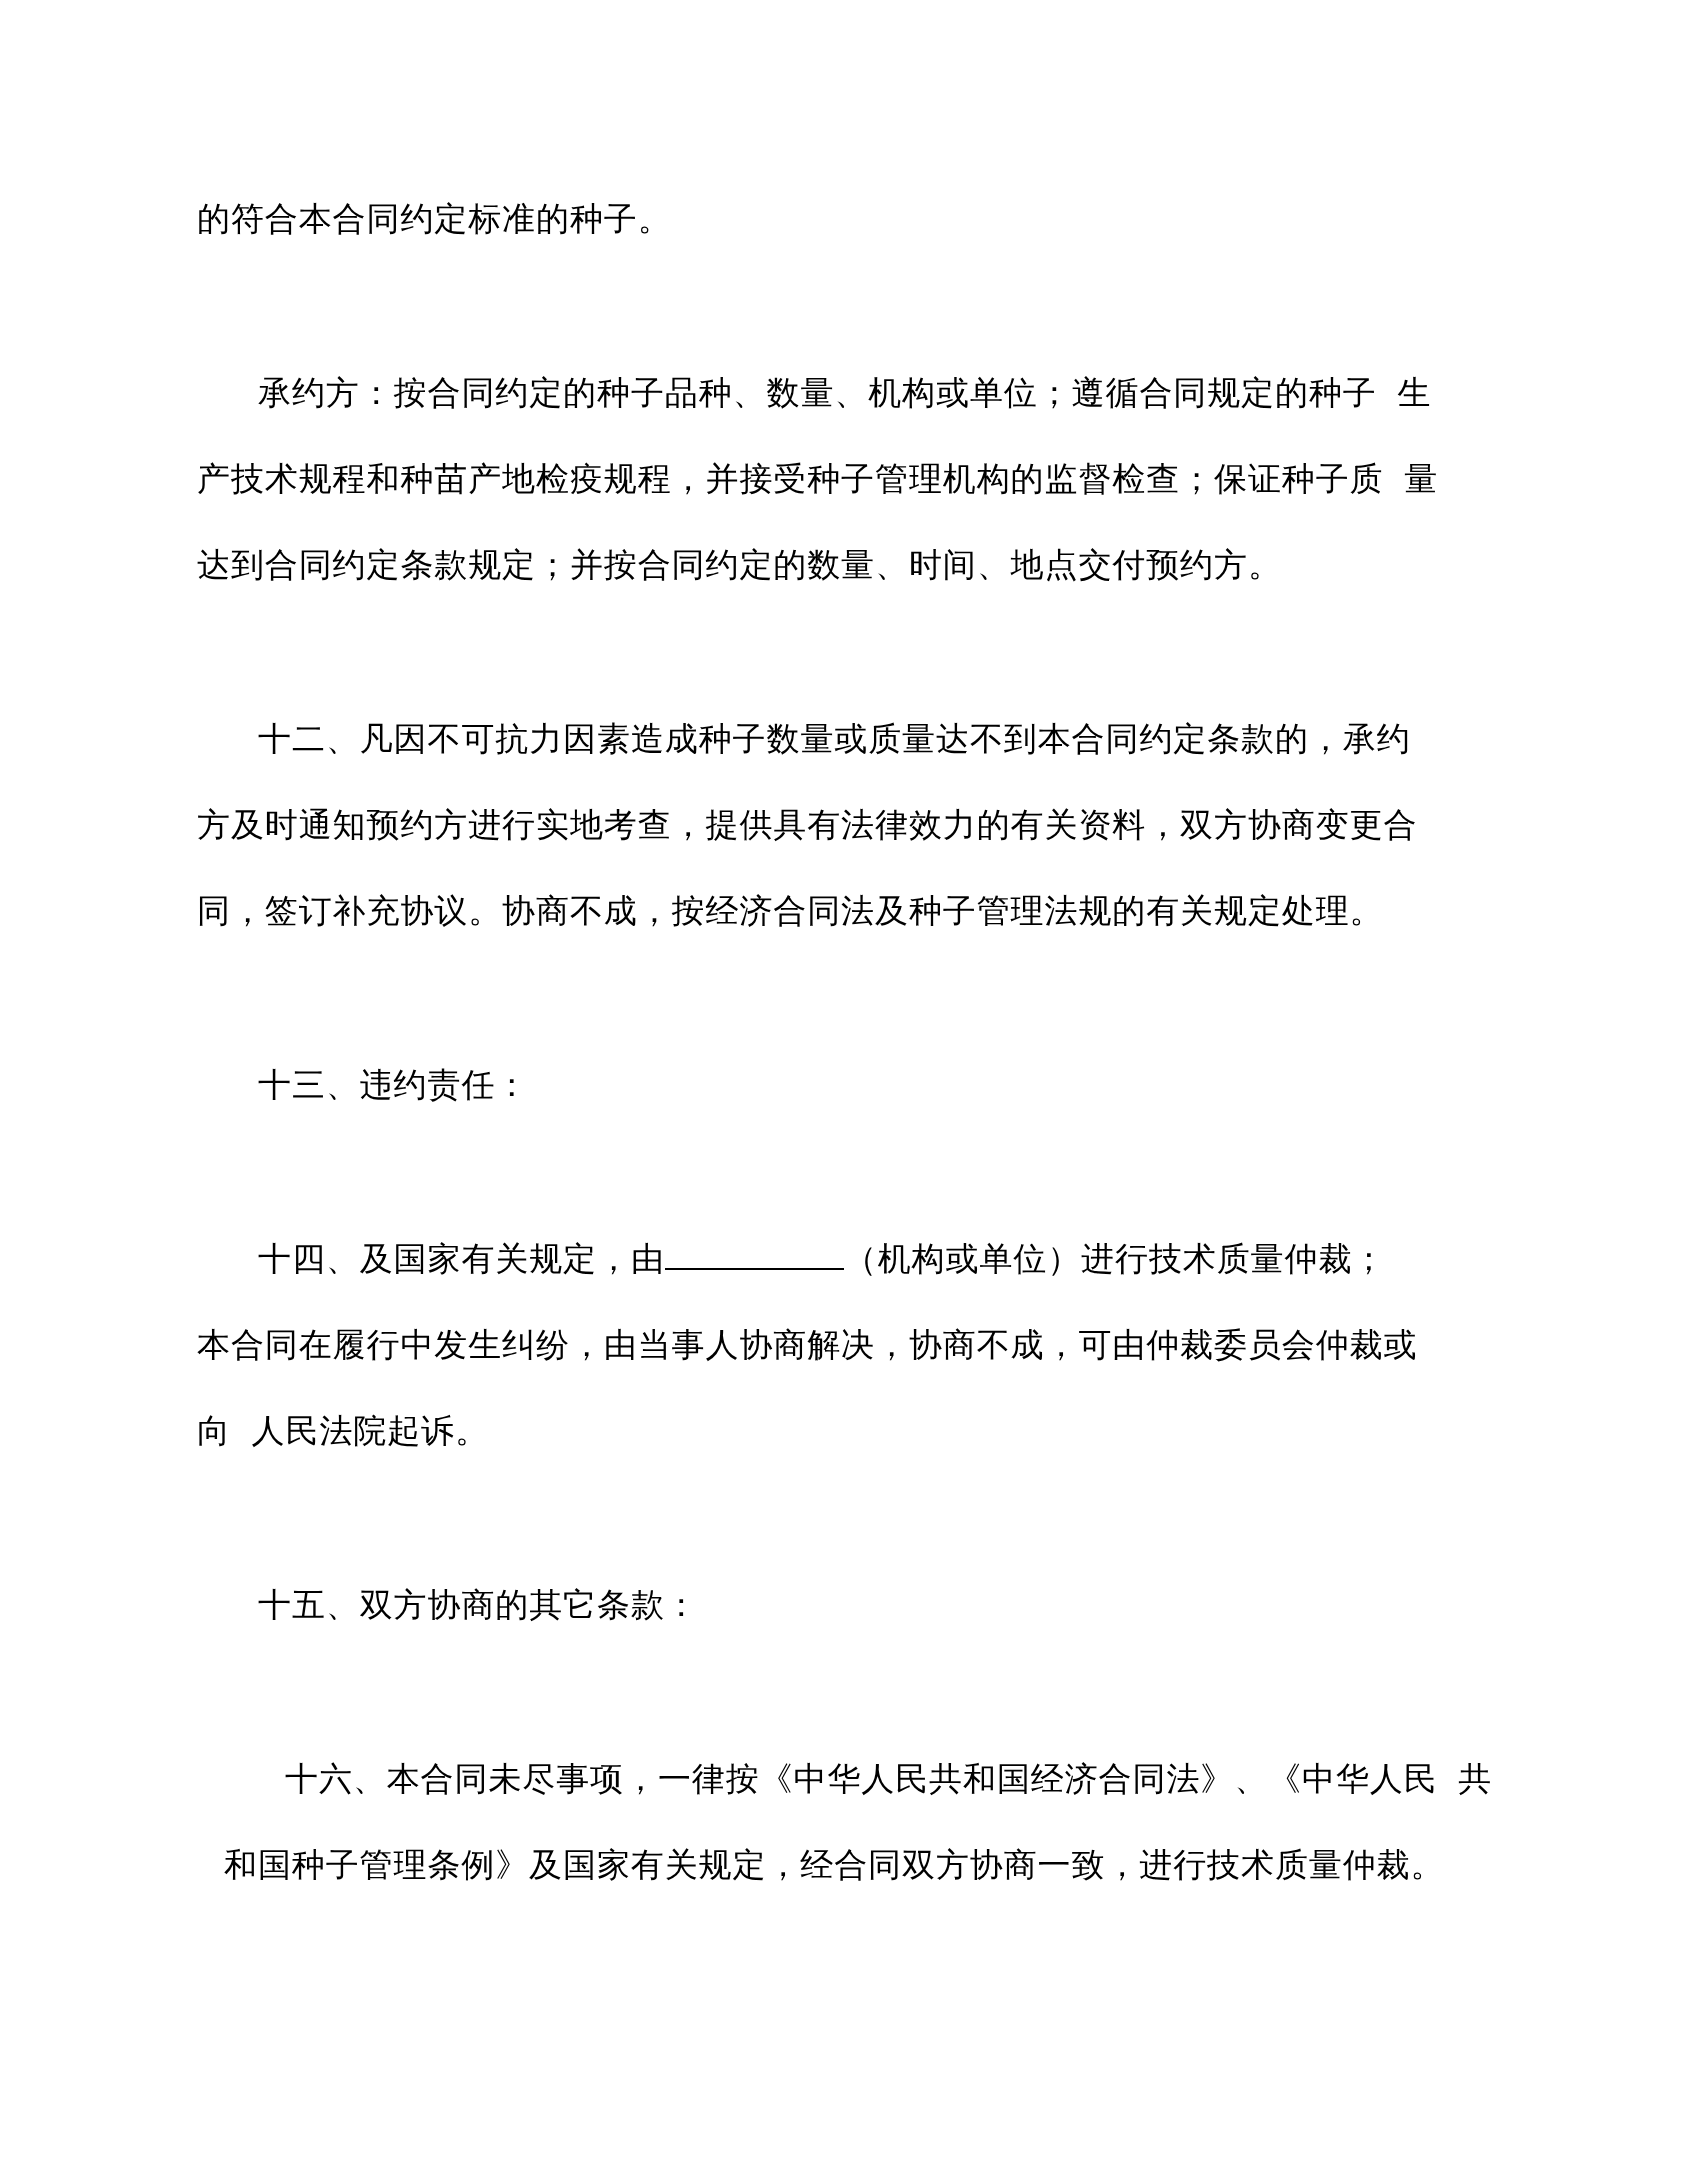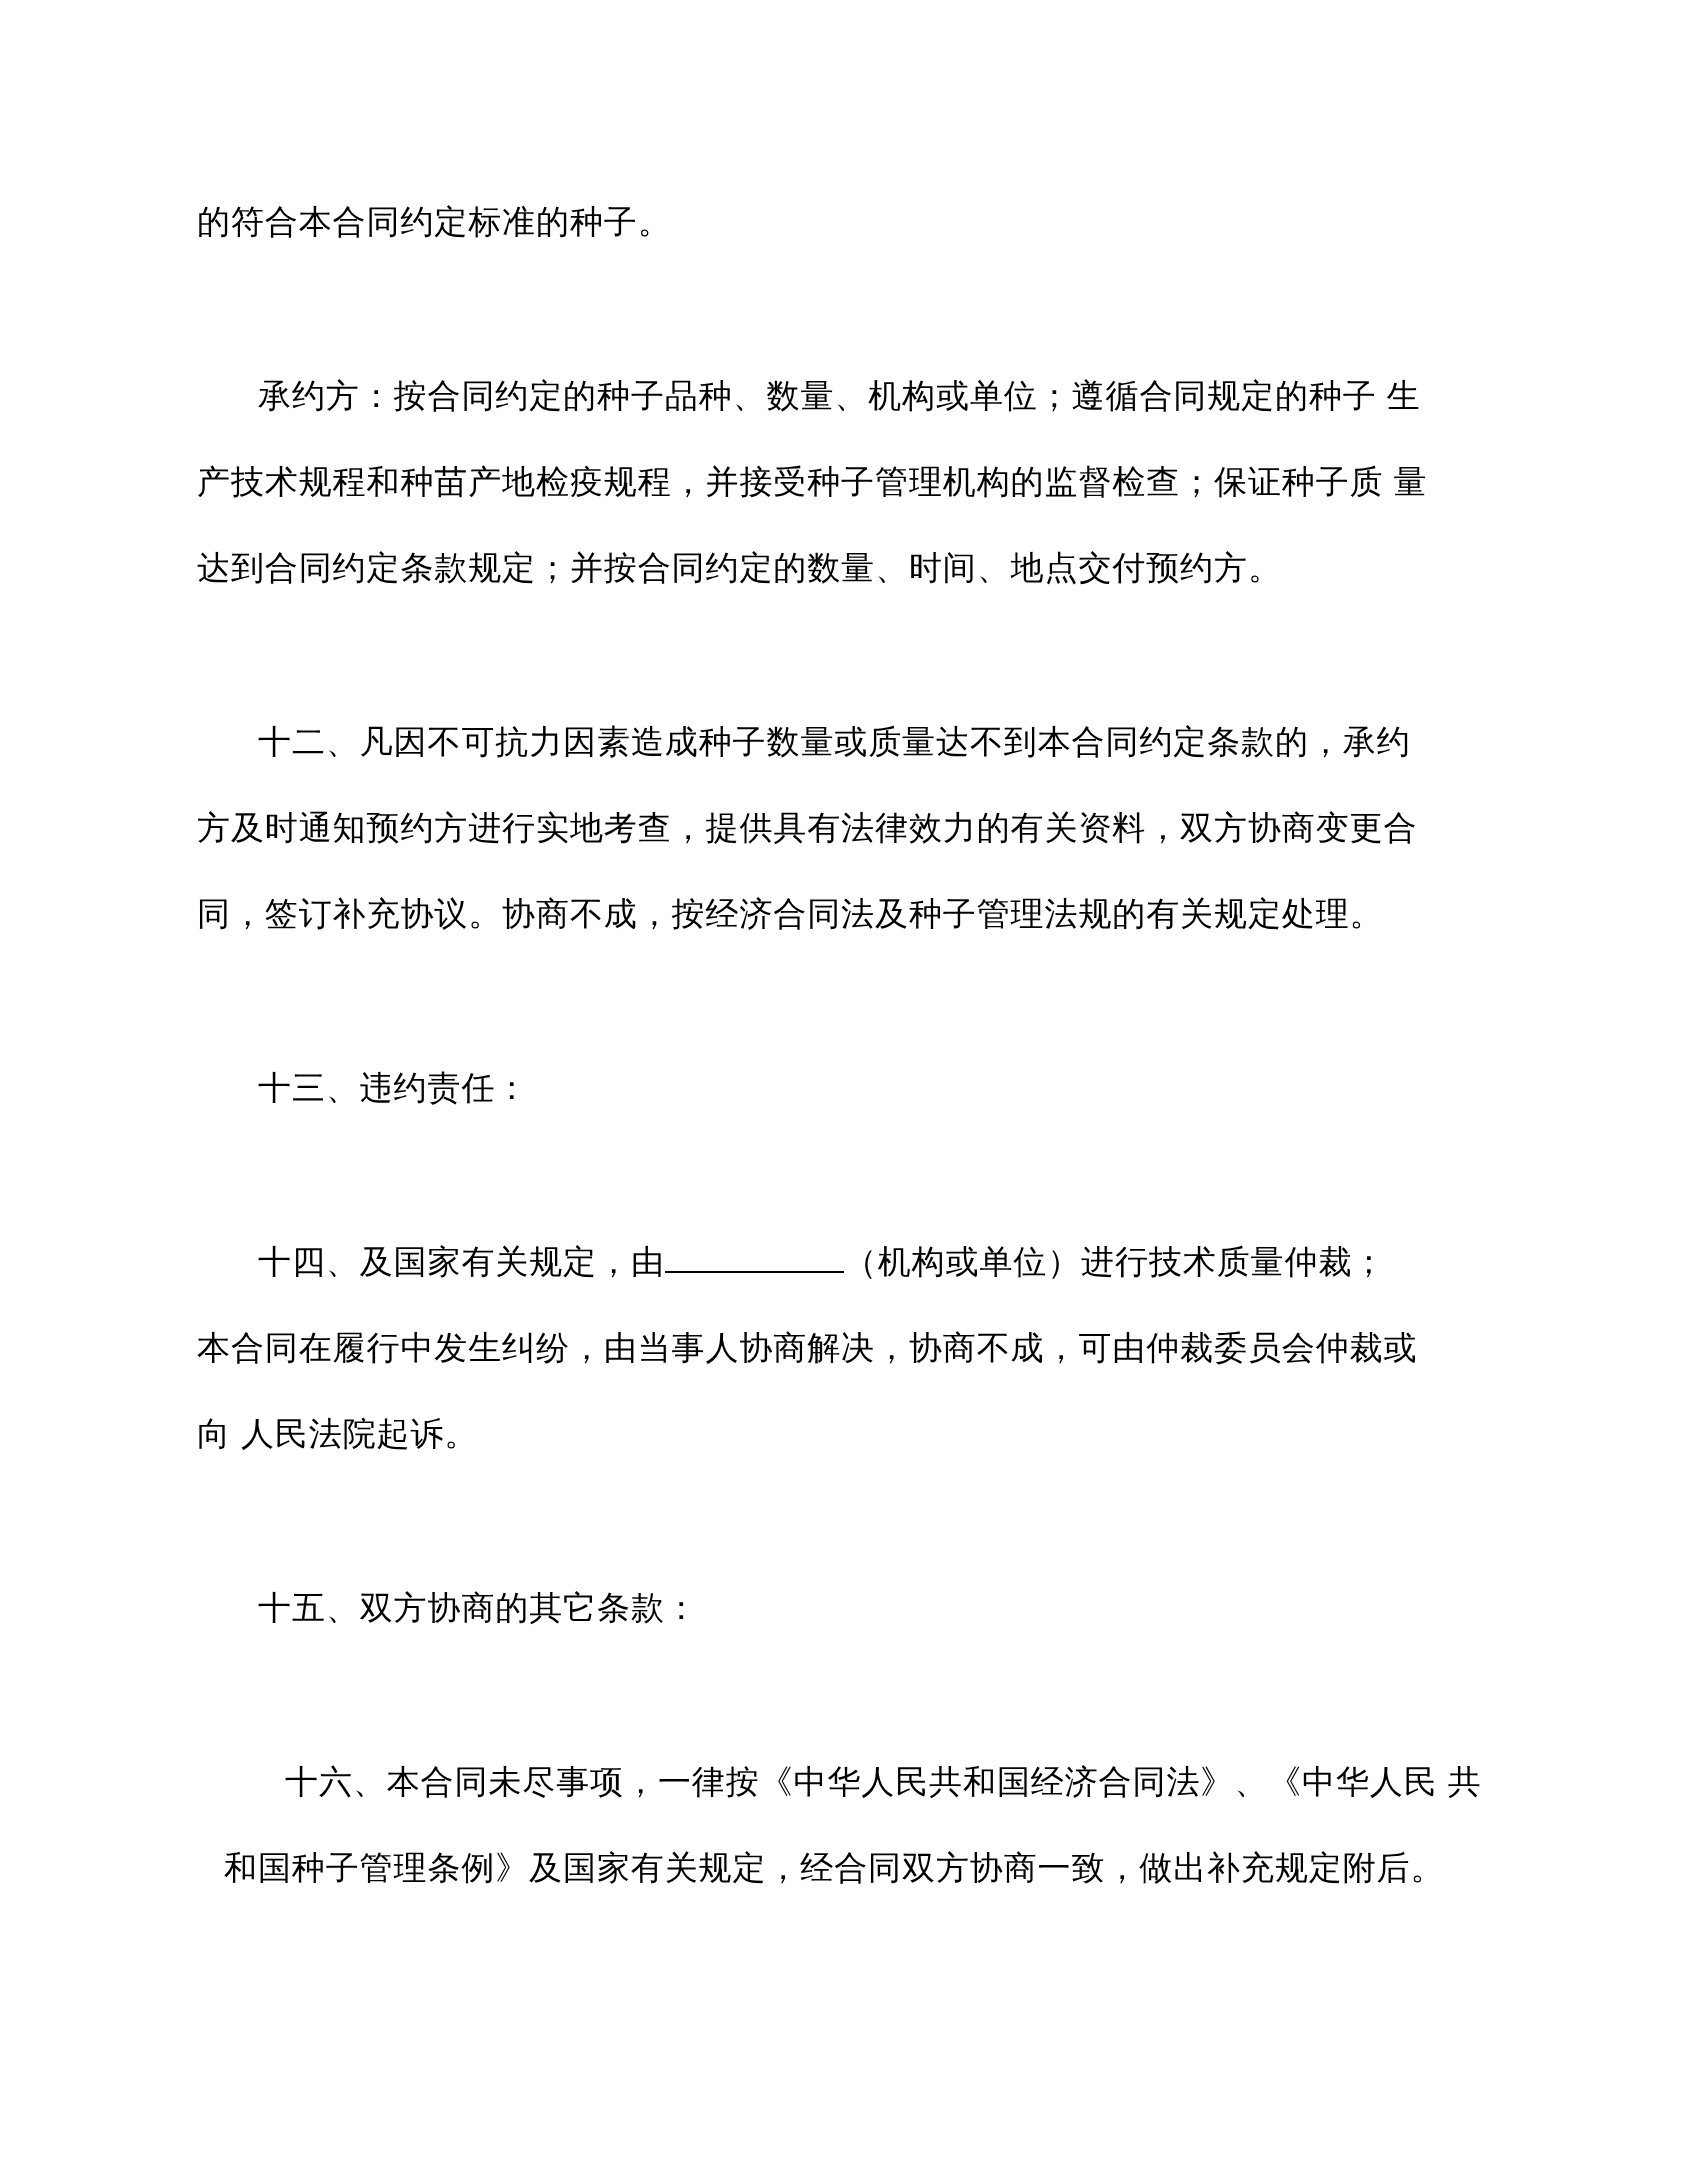--- a/index.html
+++ b/index.html
@@ -12,21 +12,21 @@
     height: 2182px;
     overflow: hidden;
   }
   .page {
     box-sizing: border-box;
     width: 1686px;
     height: 2182px;
     padding: 179px 170px 0 197px;
     background: #ffffff;
     color: #000000;
-    font-family: Liberation Sans, sans-serif;
+    font-family: Liberation Mono, monospace;
     font-size: 33px;
     letter-spacing: 0.9px;
   }
   .para {
     margin: 0 0 88px 0;
   }
   .para:last-child {
     margin-bottom: 0;
     margin-left: 27px;
   }
@@ -74,17 +74,17 @@
     <div class="line">本合同在履行中发生纠纷，由当事人协商解决，协商不成，可由仲裁委员会仲裁或</div>
     <div class="line">向 人民法院起诉。</div>
   </div>
 
   <div class="para">
     <div class="line indent">十五、双方协商的其它条款：</div>
   </div>
 
   <div class="para">
     <div class="line indent">十六、本合同未尽事项，一律按《中华人民共和国经济合同法》、《中华人民 共</div>
-    <div class="line">和国种子管理条例》及国家有关规定，经合同双方协商一致，做出补充规定附后。</div>
+    <div class="line">和国种子管理条例》及国家有关规定，经合同双方协商一致，进行技术质量仲裁。</div>
   </div>
 
 </div>
 
 
 </body></html>

